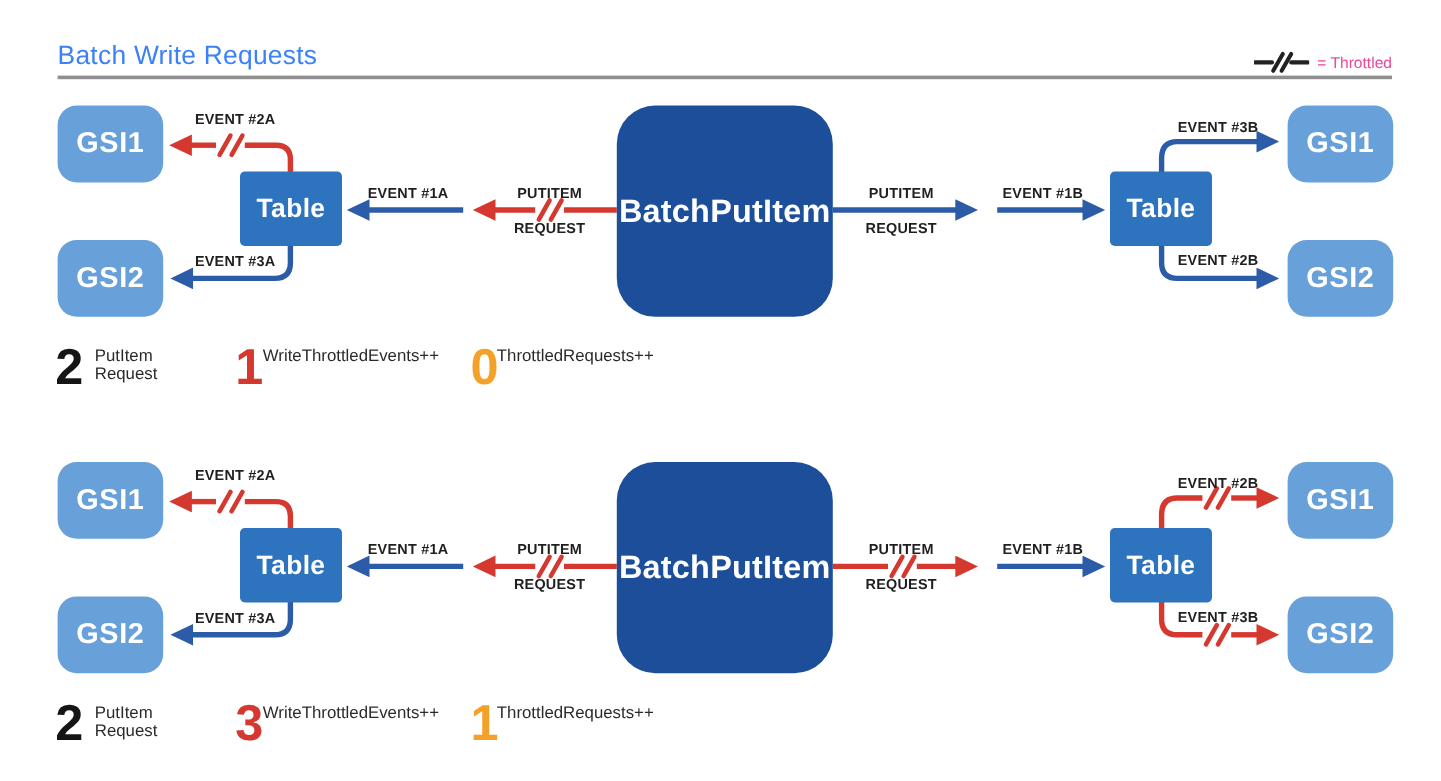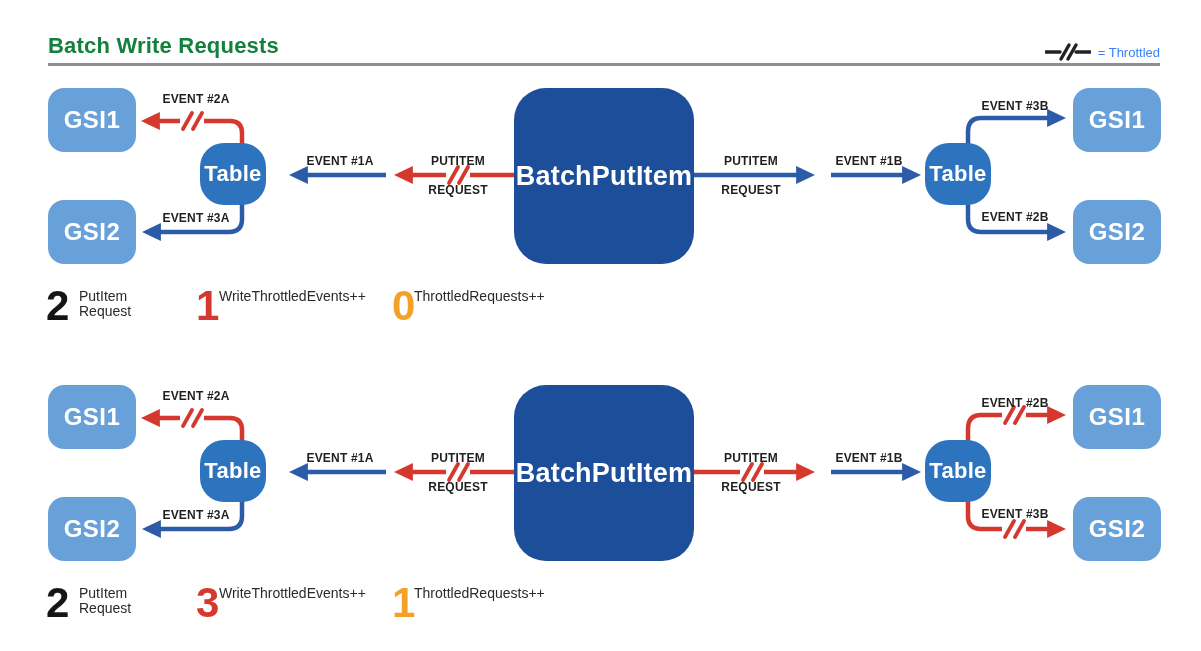--- a/index.html
+++ b/index.html
@@ -11,32 +11,32 @@
     --orange:#F4A129;
     --ink:#1F1F1F;
   }
   html,body{margin:0;padding:0;background:#e8e8e8;}
   .page{
     position:relative;width:1201px;height:651px;background:#ffffff;
     font-family:"Liberation Sans","DejaVu Sans",sans-serif;overflow:hidden;
   }
   .page-title{
     position:absolute;left:48px;top:33px;margin:0;
-    font-size:22px;font-weight:700;color:#15803d;letter-spacing:.2px;
+    font-size:22px;font-weight:400;color:#3b82f6;letter-spacing:.2px;
   }
   .title-rule{position:absolute;left:48px;top:63px;width:1112px;height:3px;background:#8f8f8f;}
   .legend{position:absolute;right:41px;top:42px;display:flex;align-items:center;gap:7px;}
-  .legend-label{font-size:13px;font-weight:500;color:#3b82f6;}
+  .legend-label{font-size:13px;font-weight:500;color:#ec4899;}
   .arrow-layer{position:absolute;left:0;top:0;width:1201px;height:651px;z-index:1;}
   .node{
     position:absolute;display:flex;align-items:center;justify-content:center;
     color:#fff;font-weight:700;z-index:2;
   }
   .gsi{width:88px;height:64px;border-radius:16px;background:var(--gsi);font-size:24px;letter-spacing:.5px;}
-  .tbl{width:66px;height:62px;border-radius:24px;background:var(--table);font-size:22px;letter-spacing:.3px;}
+  .tbl{width:85px;height:62px;border-radius:4px;background:var(--table);font-size:22px;letter-spacing:.3px;}
   .batch{width:180px;height:176px;border-radius:32px;background:var(--batch);font-size:27px;letter-spacing:.2px;}
   .elabel{
     position:absolute;width:110px;text-align:center;z-index:3;
     font-size:12px;font-weight:700;color:var(--ink);letter-spacing:.2px;white-space:nowrap;
   }
   .stat-num{position:absolute;font-size:42px;font-weight:700;line-height:1;z-index:3;color:#151515;}
   .stat-num.red{color:var(--red);}
   .stat-num.orange{color:var(--orange);}
   .stat-label{position:absolute;font-size:14px;font-weight:500;color:#2a2a2a;line-height:15px;z-index:3;white-space:nowrap;}
   .stat-label span{display:block;}

